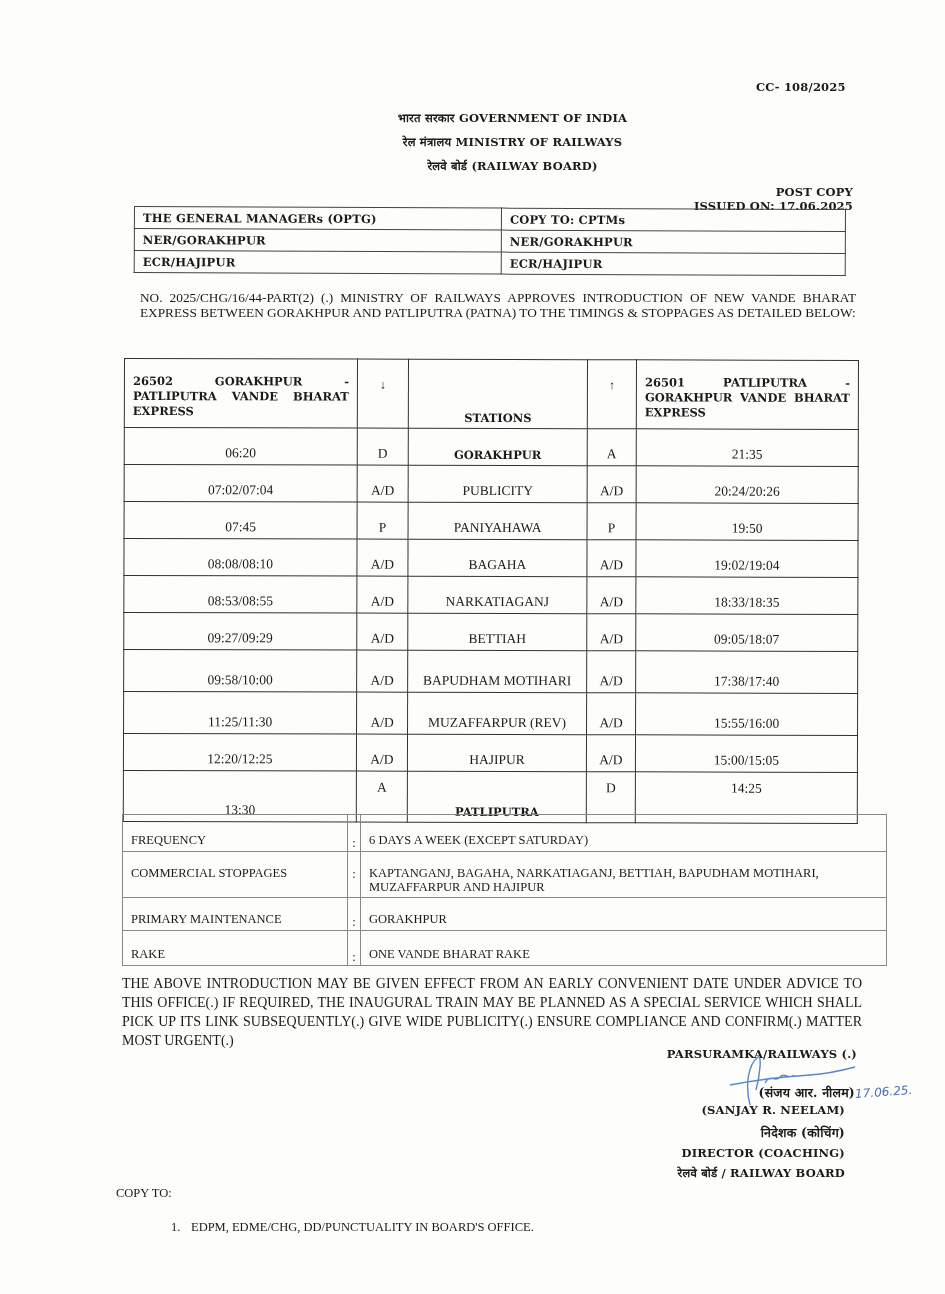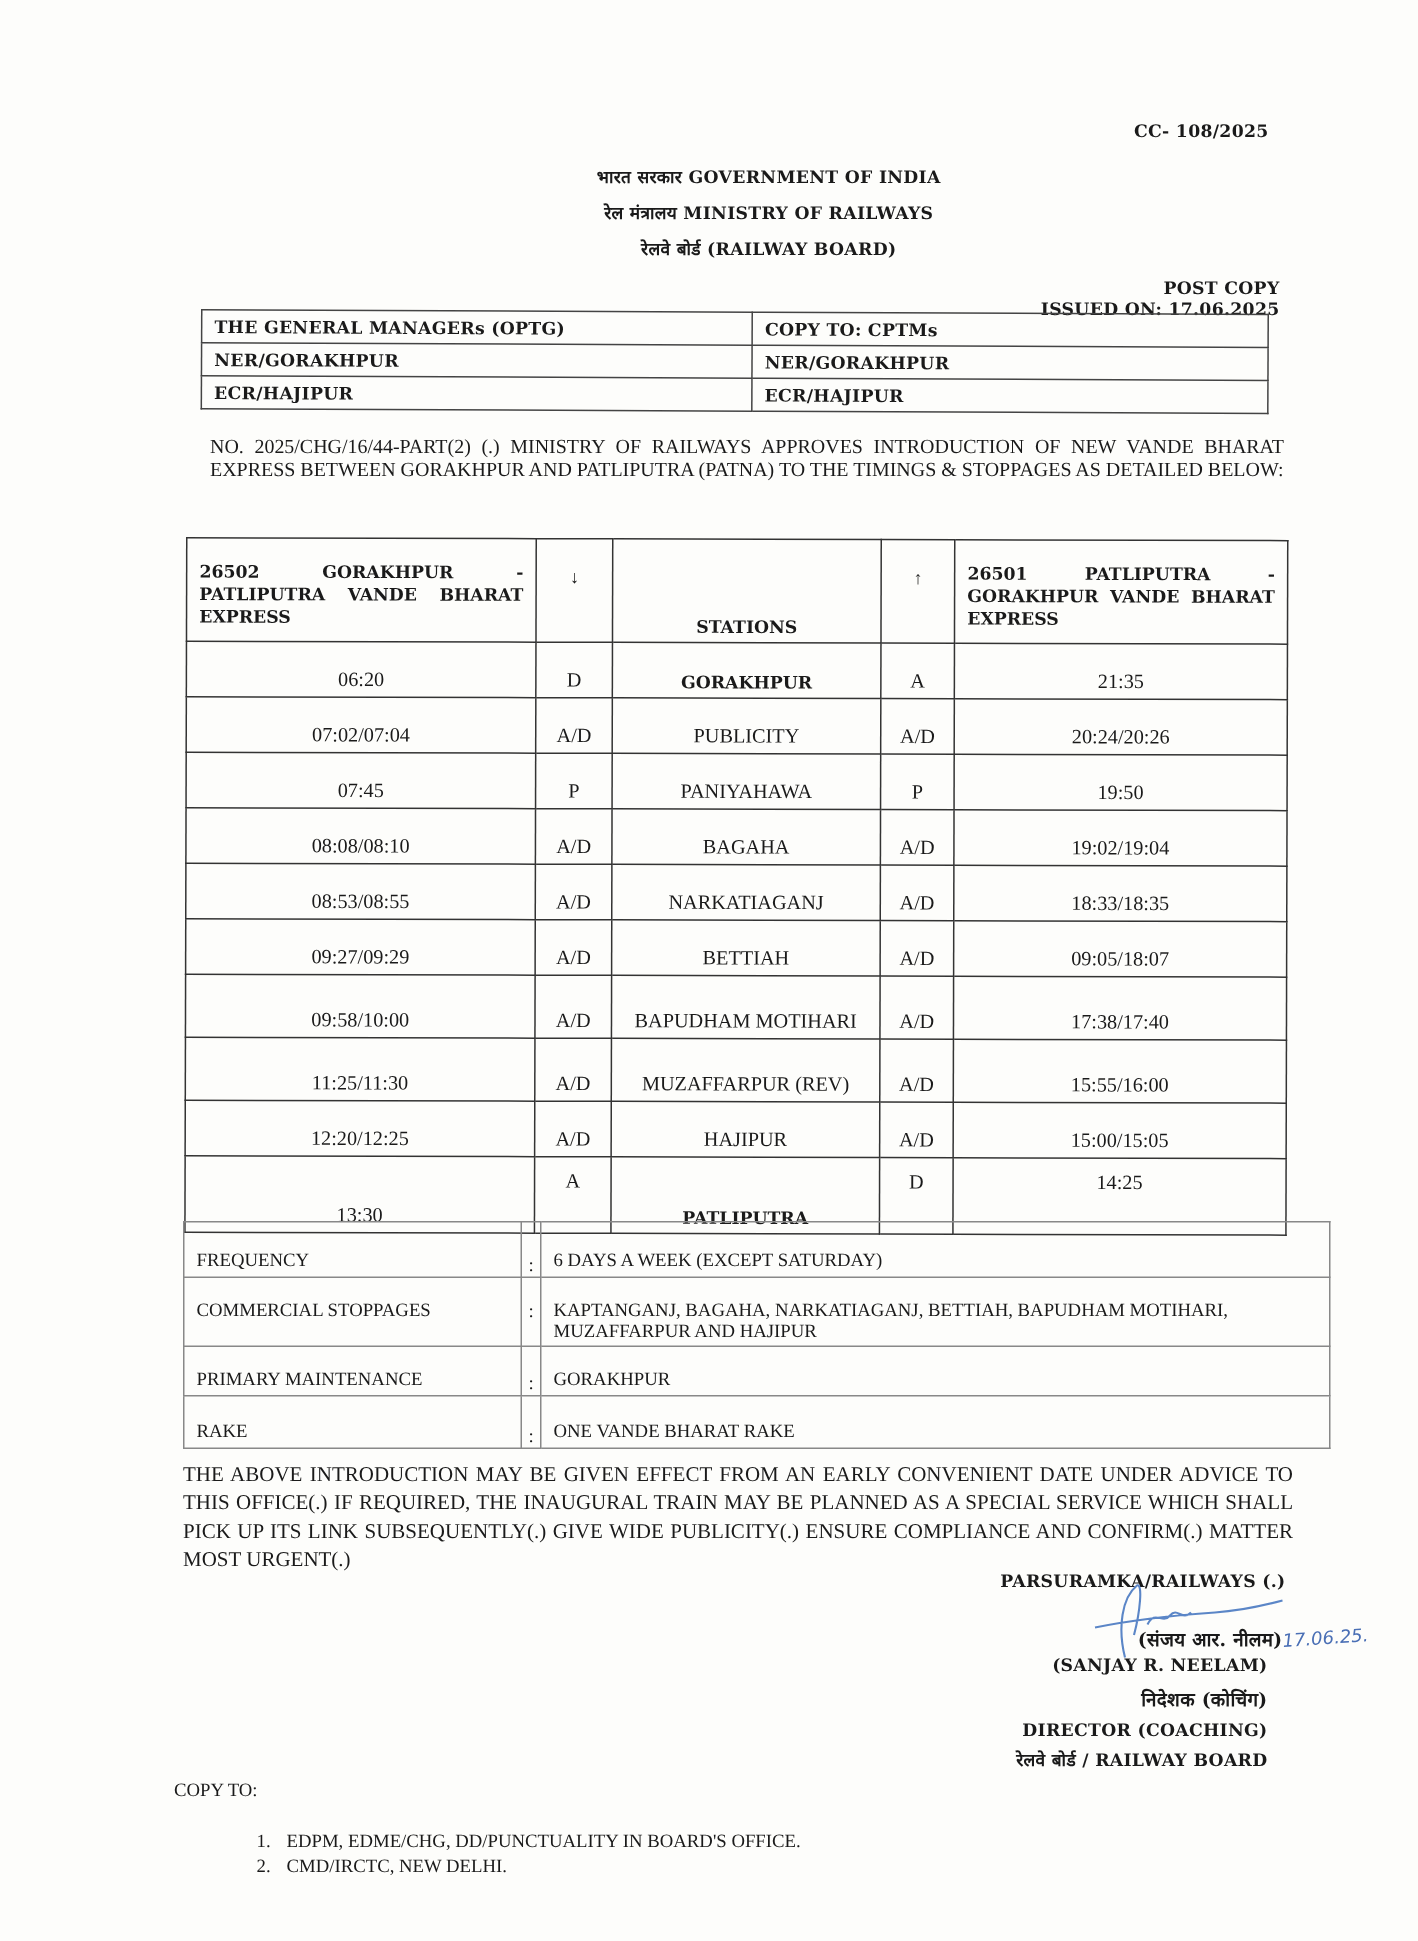--- a/index.html
+++ b/index.html
@@ -220,14 +220,13 @@
 <div class="abs bold sig" id="sig-hi1">(संजय आर. नीलम)</div>
 <div class="abs" id="sig-date">17.06.25.</div>
 <div class="abs bold sig" id="sig-name">(SANJAY R. NEELAM)</div>
 <div class="abs bold sig" id="sig-hi2">निदेशक (कोचिंग)</div>
 <div class="abs bold sig" id="sig-desig">DIRECTOR (COACHING)</div>
 <div class="abs bold sig" id="sig-board">रेलवे बोर्ड / RAILWAY BOARD</div>
 
 <div class="abs serif" id="copy-to-label">COPY TO:</div>
 <ul class="abs serif" id="copy-list">
   <li><span class="num">1.</span><span>EDPM, EDME/CHG, DD/PUNCTUALITY IN BOARD'S OFFICE.</span></li>
-  <li><span class="num">2.</span><span>CMD/IRCTC, NEW DELHI.</span></li>
 </ul>
 
 </body></html>

